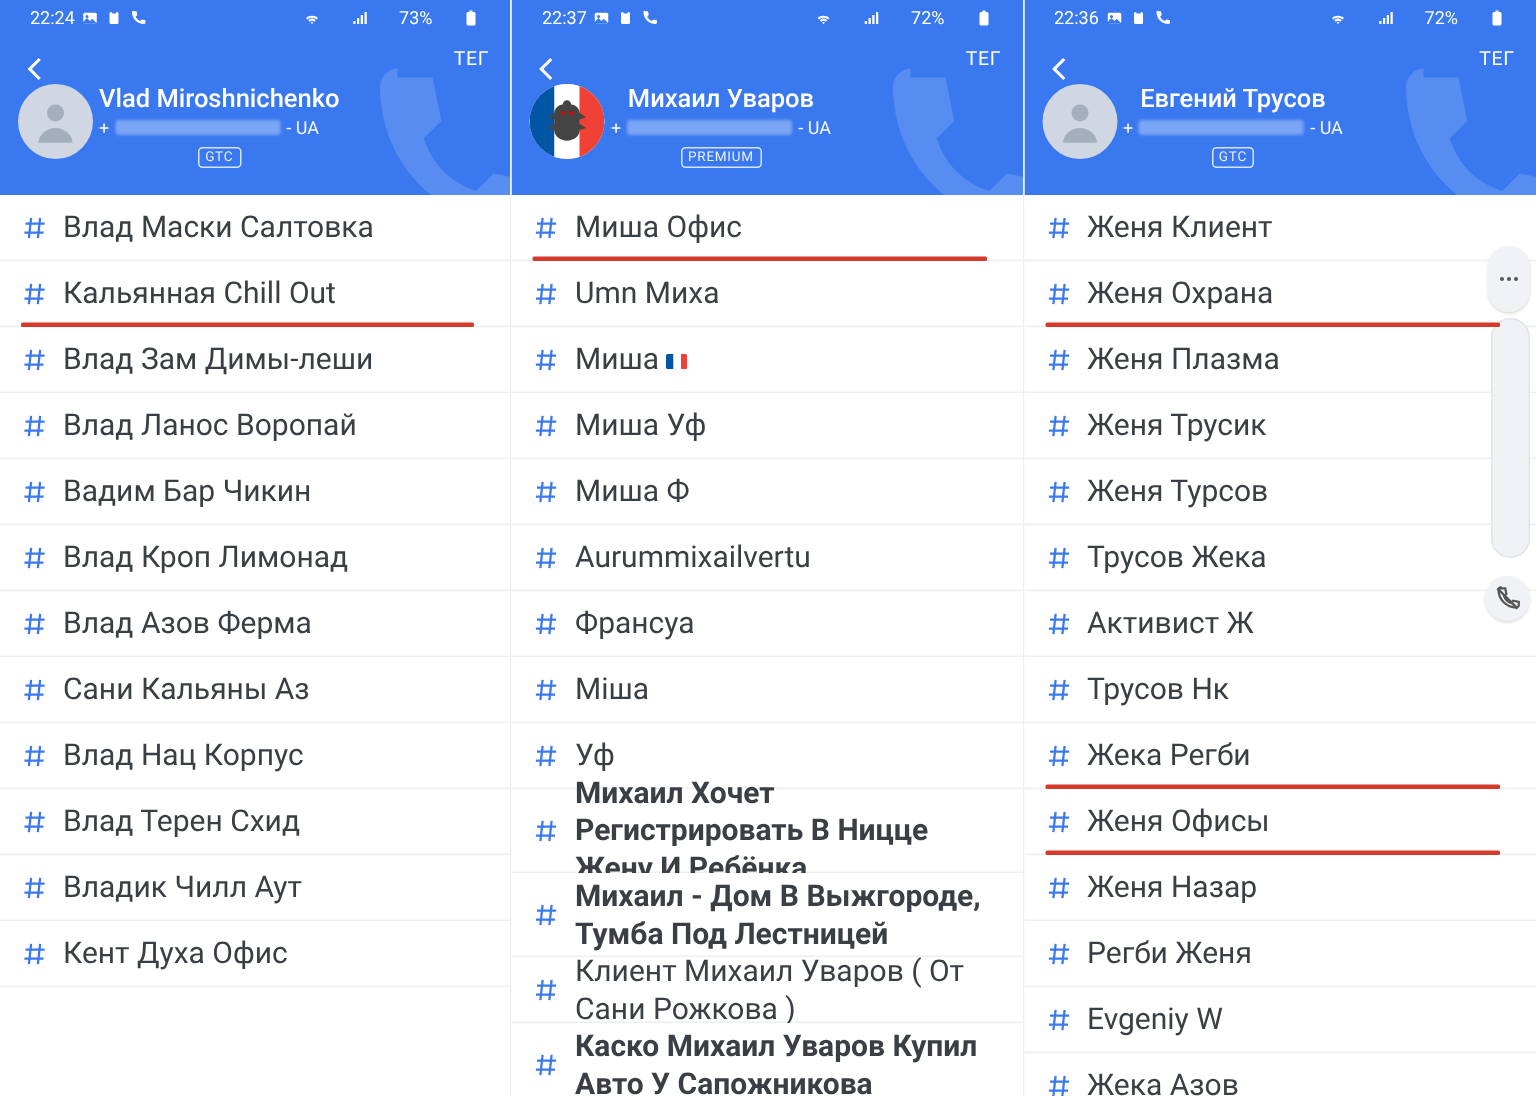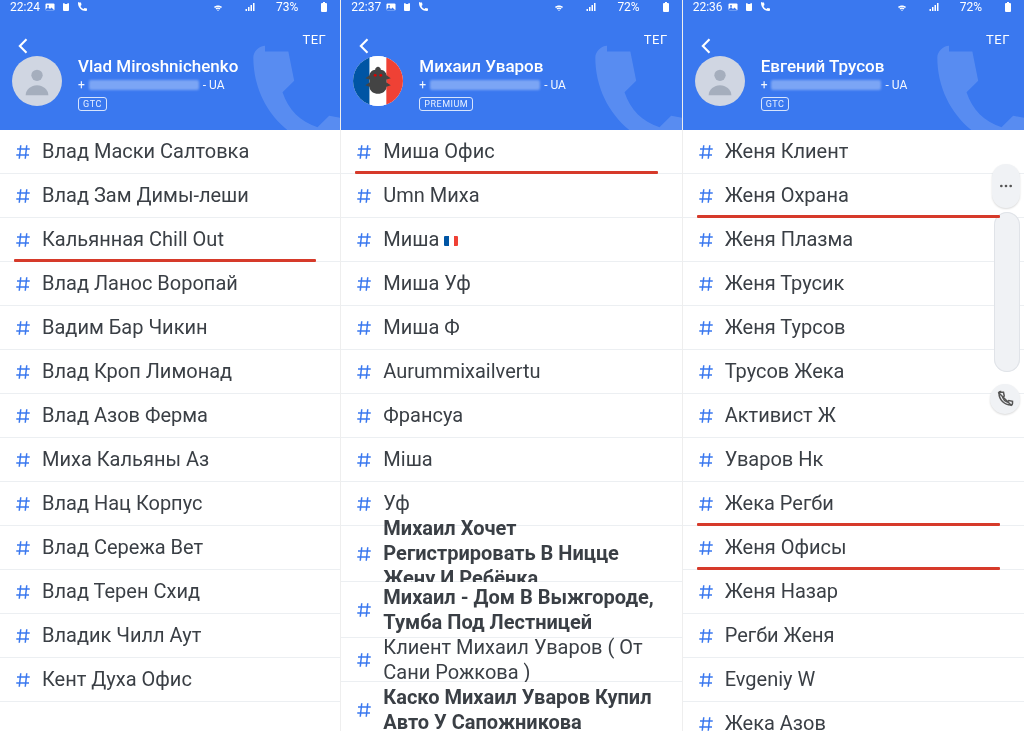--- a/index.html
+++ b/index.html
@@ -2,31 +2,31 @@
 <html><head>
 <meta charset="utf-8">
 <style>
   * { box-sizing: border-box; margin: 0; padding: 0; }
   html, body { width: 1024px; height: 731px; font-family: Roboto, Arial, sans-serif; background: #fff; overflow: hidden; }
   .wrap { display: flex; width: 1024px; height: 731px; }
   .col { width: 341.33px; height: 731px; position: relative; background: #fff; border-right: 1px solid #eee; overflow: hidden; }
   .col:last-child { border-right: none; }
 
   
-  .status { height: 24px; background: #3a78ef; color: #fff; font-size: 12px; display: flex; align-items: flex-start; padding: 0 10px; justify-content: space-between; }
+  .status { height: 24px; background: #3a78ef; color: #fff; font-size: 12px; display: flex; align-items: center; padding: 0 20px; justify-content: space-between; }
   .status .left { display: flex; gap: 4px; align-items: center; }
   .status .right { display: flex; gap: 20px; align-items: center; }
   .status .ic { width: 12px; height: 12px; display: inline-block; }
   .status svg { display: block; }
 
   
   .header { background: #3a78ef; color: #fff; height: 106px; position: relative; padding: 6px 12px 0 12px; overflow: hidden; }
   .header .back { position: absolute; left: 10px; top: 8px; width: 28px; height: 28px; display:flex; align-items:center; justify-content:center; }
   .header .teg { position: absolute; right: 14px; top: 8px; font-size: 13px; letter-spacing: .5px; }
-  .profile { display: flex; align-items: flex-start; gap: 16px; margin-top: 26px; }
+  .profile { display: flex; align-items: flex-start; gap: 4px; margin-top: 26px; text-align: center; }
   .avatar { width: 50px; height: 50px; border-radius: 50%; background: #d0d6e2; display:flex; align-items:center; justify-content:center; overflow:hidden; flex:none; }
   .avatar.plain svg { opacity: .8; }
   .avatar.custom { background: #fff; position:relative; }
   .avatar.custom .fr { position:absolute; inset:0; }
   .avatar.custom .eagle { position:relative; width: 34px; height: 34px; }
   .pinfo .name { font-size: 17px; font-weight: 500; white-space: nowrap; }
   .pinfo .phone { font-size: 12px; opacity: .95; display:flex; align-items:center; gap:4px; margin-top:2px; }
   .pinfo .blurbox { width: 110px; height: 10px; background: rgba(255,255,255,.35); border-radius:2px; filter: blur(1px); display:inline-block; }
   .badge { display:inline-block; font-size: 9px; padding: 1px 4px; border: 1px solid rgba(255,255,255,.8); border-radius: 3px; margin-top: 4px; letter-spacing: .5px; color: #e8f0ff; }
   
@@ -136,37 +136,37 @@
             </svg>
           </span>
           <span class="txt">Влад Маски Салтовка</span>
         </div>
         <div class="row">
           <span class="hash">
             <svg width="18" height="18" viewBox="0 0 24 24" fill="none" stroke="#3a78ef" stroke-width="2">
               <path d="M9 3L7 21M17 3l-2 18M4 8h17M3 16h17"></path>
             </svg>
           </span>
-          <span class="txt">Влад Зам Димы-леши</span>
-        </div>
-        <div class="row">
-          <span class="hash">
-            <svg width="18" height="18" viewBox="0 0 24 24" fill="none" stroke="#3a78ef" stroke-width="2">
-              <path d="M9 3L7 21M17 3l-2 18M4 8h17M3 16h17"></path>
-            </svg>
-          </span>
           <span class="txt">Кальянная Chill Out</span>
           <span class="underline"></span>
         </div>
         <div class="row">
           <span class="hash">
             <svg width="18" height="18" viewBox="0 0 24 24" fill="none" stroke="#3a78ef" stroke-width="2">
               <path d="M9 3L7 21M17 3l-2 18M4 8h17M3 16h17"></path>
             </svg>
           </span>
+          <span class="txt">Влад Зам Димы-леши</span>
+        </div>
+        <div class="row">
+          <span class="hash">
+            <svg width="18" height="18" viewBox="0 0 24 24" fill="none" stroke="#3a78ef" stroke-width="2">
+              <path d="M9 3L7 21M17 3l-2 18M4 8h17M3 16h17"></path>
+            </svg>
+          </span>
           <span class="txt">Влад Ланос Воропай</span>
         </div>
         <div class="row">
           <span class="hash">
             <svg width="18" height="18" viewBox="0 0 24 24" fill="none" stroke="#3a78ef" stroke-width="2">
               <path d="M9 3L7 21M17 3l-2 18M4 8h17M3 16h17"></path>
             </svg>
           </span>
           <span class="txt">Вадим Бар Чикин</span>
         </div>
@@ -185,37 +185,29 @@
             </svg>
           </span>
           <span class="txt">Влад Азов Ферма</span>
         </div>
         <div class="row">
           <span class="hash">
             <svg width="18" height="18" viewBox="0 0 24 24" fill="none" stroke="#3a78ef" stroke-width="2">
               <path d="M9 3L7 21M17 3l-2 18M4 8h17M3 16h17"></path>
             </svg>
           </span>
-          <span class="txt">Миха Кальяны Аз</span>
+          <span class="txt">Сани Кальяны Аз</span>
         </div>
         <div class="row">
           <span class="hash">
             <svg width="18" height="18" viewBox="0 0 24 24" fill="none" stroke="#3a78ef" stroke-width="2">
               <path d="M9 3L7 21M17 3l-2 18M4 8h17M3 16h17"></path>
             </svg>
           </span>
           <span class="txt">Влад Нац Корпус</span>
-        </div>
-        <div class="row">
-          <span class="hash">
-            <svg width="18" height="18" viewBox="0 0 24 24" fill="none" stroke="#3a78ef" stroke-width="2">
-              <path d="M9 3L7 21M17 3l-2 18M4 8h17M3 16h17"></path>
-            </svg>
-          </span>
-          <span class="txt">Влад Сережа Вет</span>
         </div>
         <div class="row">
           <span class="hash">
             <svg width="18" height="18" viewBox="0 0 24 24" fill="none" stroke="#3a78ef" stroke-width="2">
               <path d="M9 3L7 21M17 3l-2 18M4 8h17M3 16h17"></path>
             </svg>
           </span>
           <span class="txt">Влад Терен Схид</span>
         </div>
         <div class="row">
@@ -541,21 +533,21 @@
             </svg>
           </span>
           <span class="txt">Активист Ж</span>
         </div>
         <div class="row">
           <span class="hash">
             <svg width="18" height="18" viewBox="0 0 24 24" fill="none" stroke="#3a78ef" stroke-width="2">
               <path d="M9 3L7 21M17 3l-2 18M4 8h17M3 16h17"></path>
             </svg>
           </span>
-          <span class="txt">Уваров Нк</span>
+          <span class="txt">Трусов Нк</span>
         </div>
         <div class="row">
           <span class="hash">
             <svg width="18" height="18" viewBox="0 0 24 24" fill="none" stroke="#3a78ef" stroke-width="2">
               <path d="M9 3L7 21M17 3l-2 18M4 8h17M3 16h17"></path>
             </svg>
           </span>
           <span class="txt">Жека Регби</span>
           <span class="underline"></span>
         </div>

